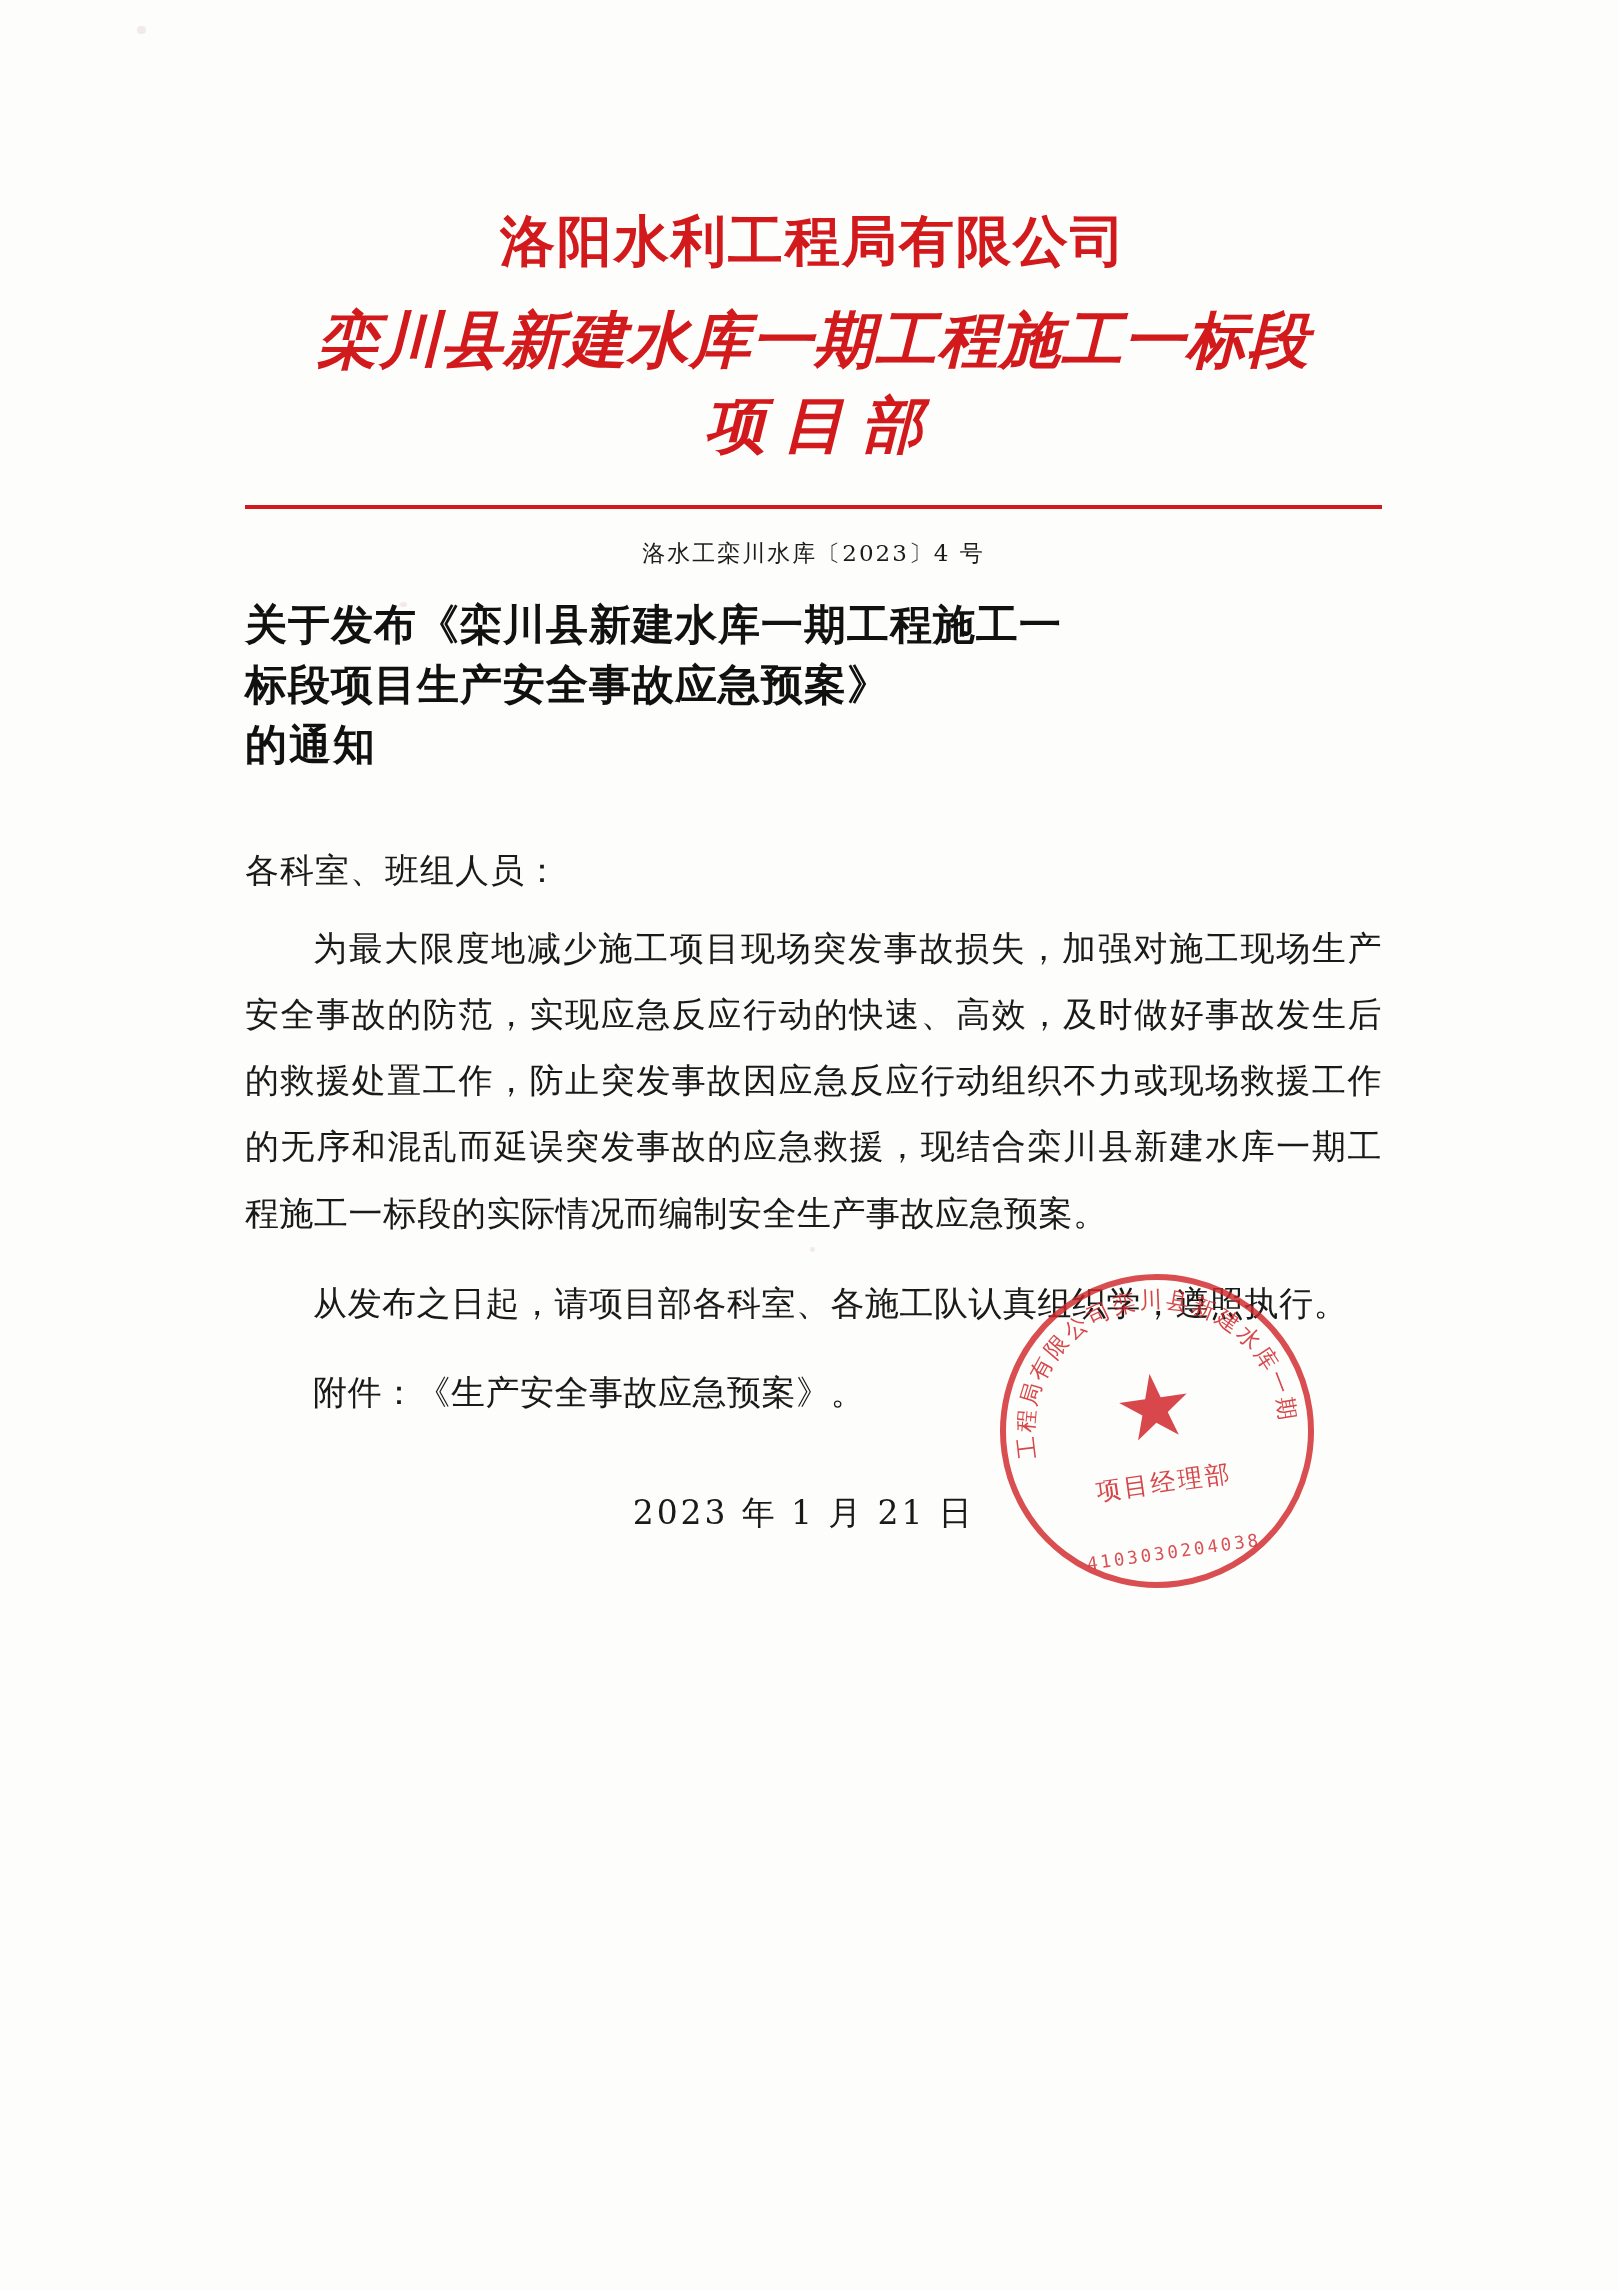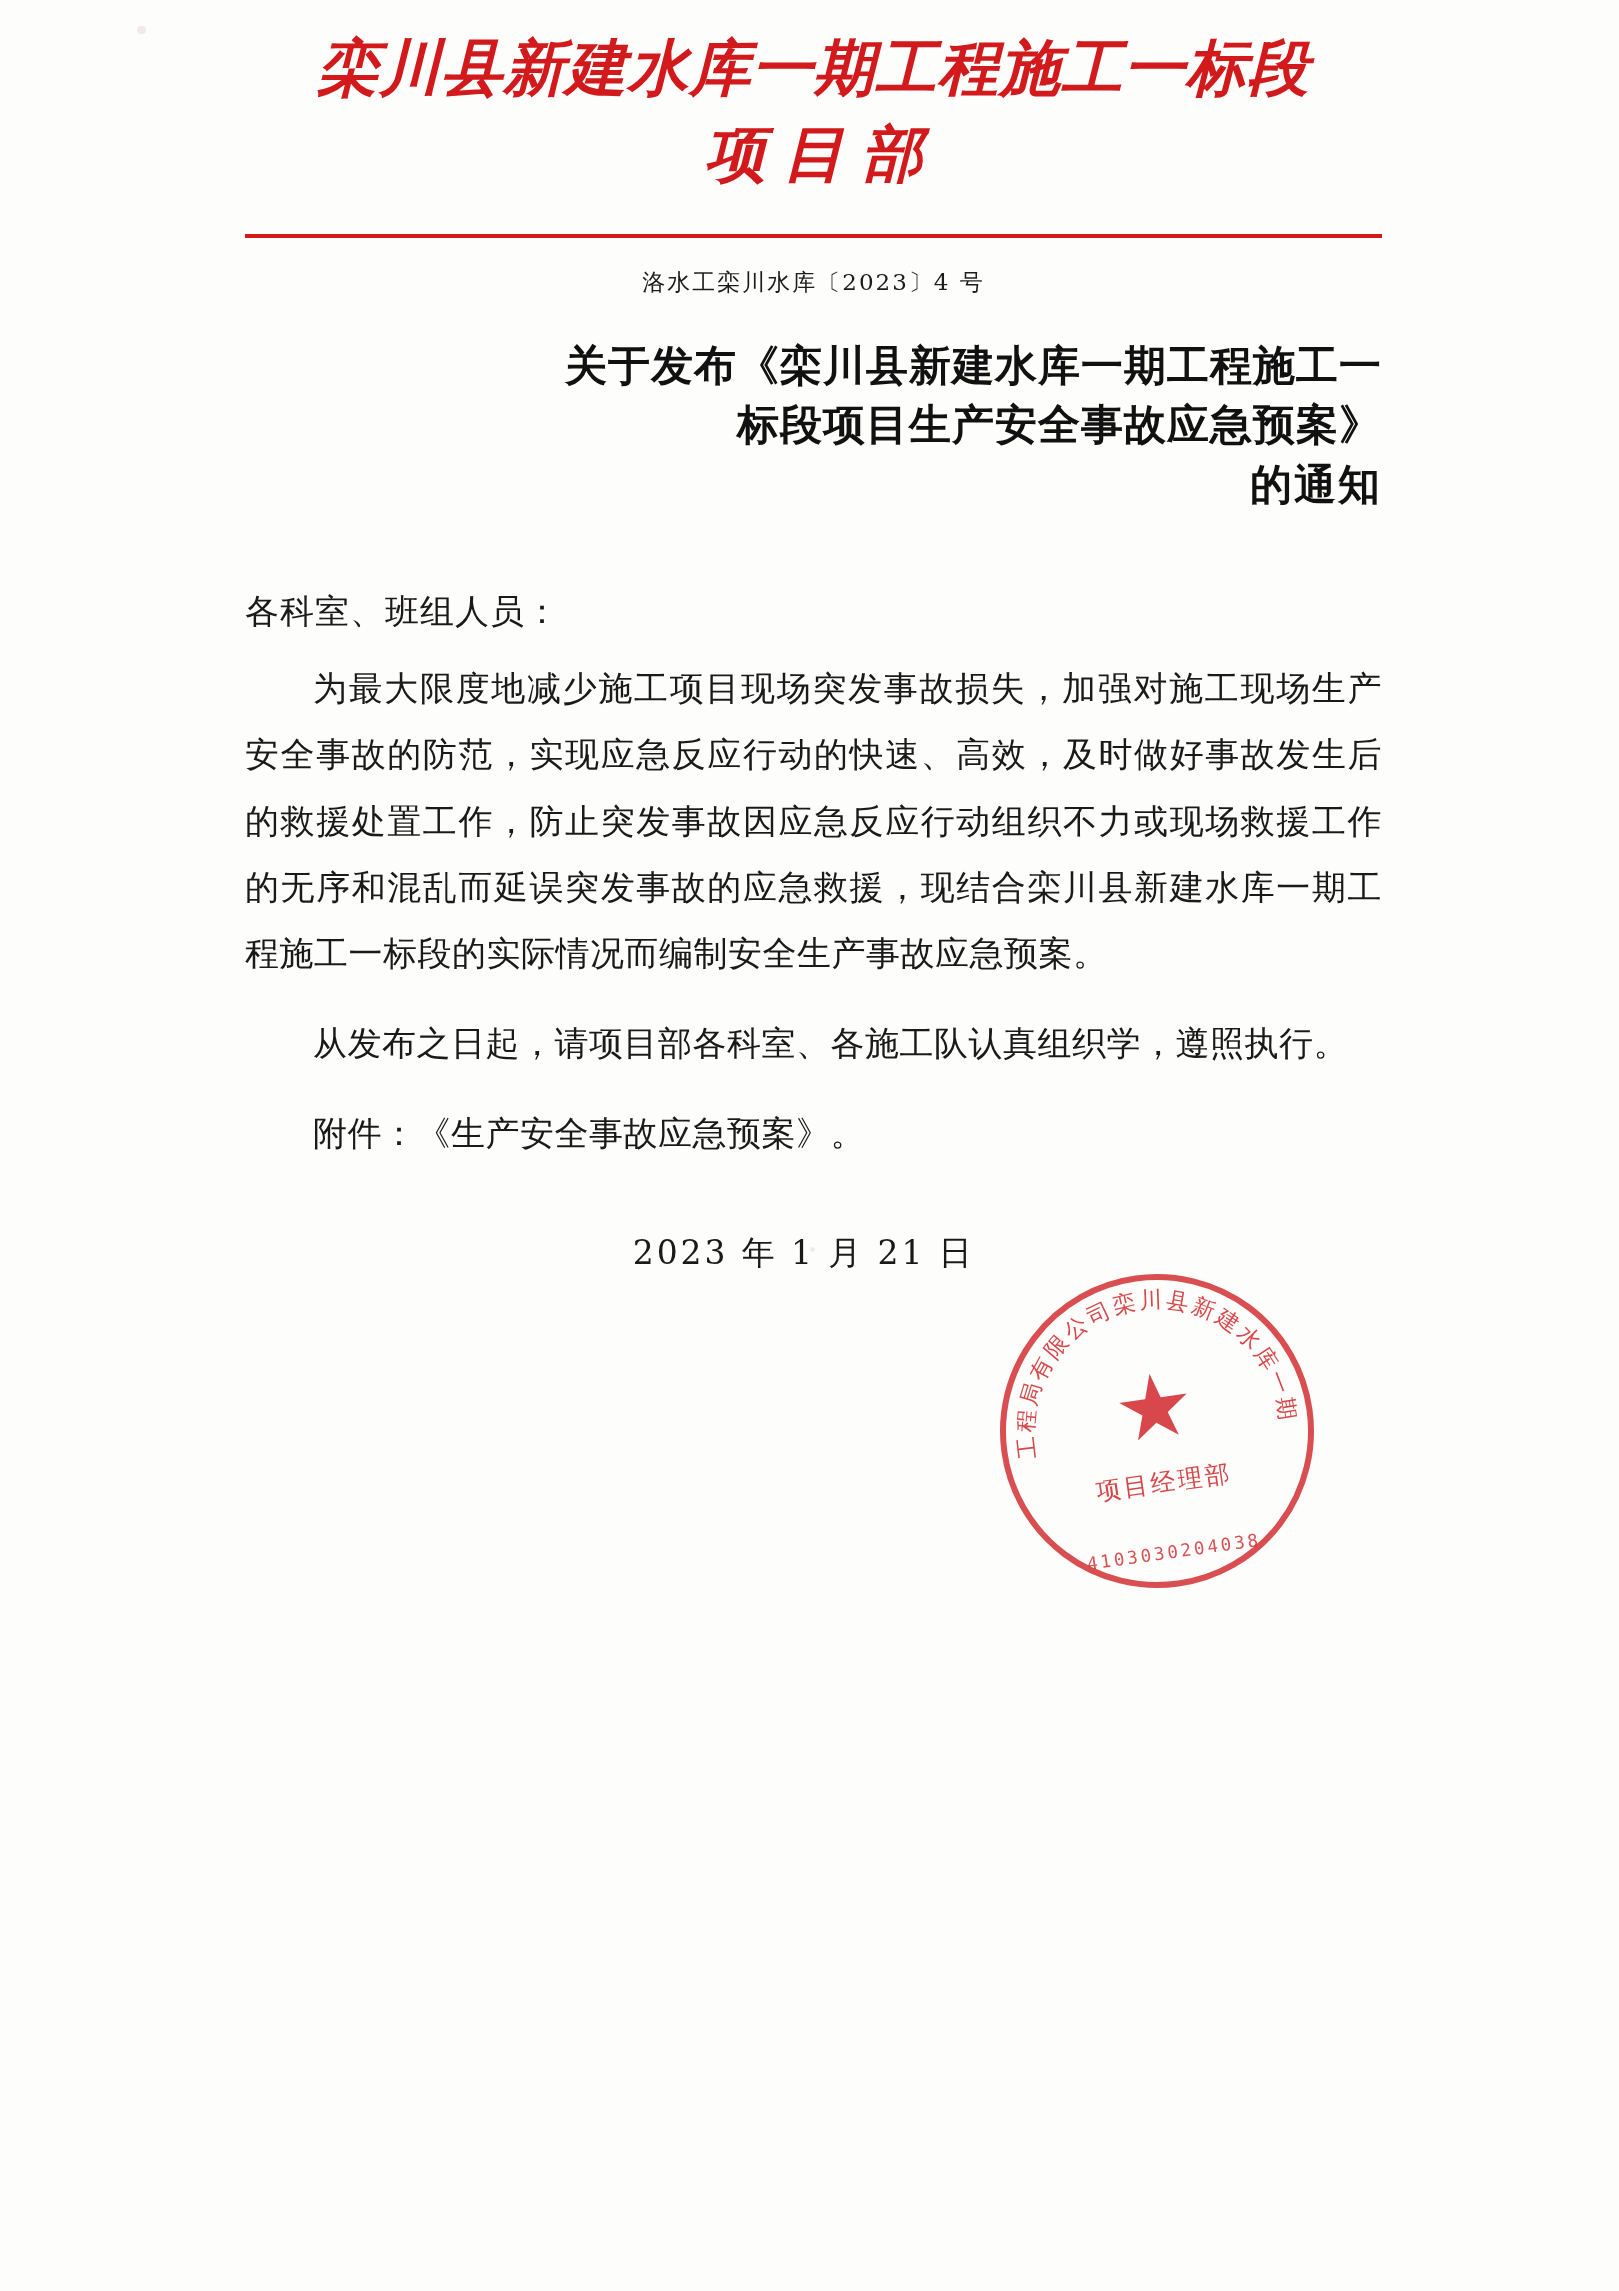--- a/index.html
+++ b/index.html
@@ -79,22 +79,22 @@
     margin-top: 29px;
     text-align: center;
     font-size: 23px;
     letter-spacing: 2px;
     color: #1c1c1c;
     font-family: "DejaVu Serif", "Liberation Serif", serif;
   }
 
   
   .doc-title {
-    margin-top: 38px;
-    text-align: right;
+    margin-top: 26px;
+    text-align: left;
     font-size: 42px;
     font-weight: bold;
     line-height: 1.42;
     color: #111111;
     font-family: "DejaVu Sans", "Liberation Sans", sans-serif;
     letter-spacing: 1px;
   }
   .doc-title .line3 { letter-spacing: 2px; }
 
   
@@ -193,20 +193,21 @@
 
 <div class="page">
 
   <div class="speckle" style="left:137px;top:25.5px;width:8.8px;height:8.8px;"></div>
   <div class="speckle" style="left:400px;top:602px;width:6.9px;height:4.9px;"></div>
   <div class="speckle" style="left:810px;top:1247px;width:4.9px;height:4.9px;"></div>
 
   <div class="doc-inner">
 
     <div class="letterhead">
+      <div class="lh-company">洛阳水利工程局有限公司</div>
       <div class="lh-project">栾川县新建水库一期工程施工一标段</div>
       <div class="lh-dept">项目部</div>
     </div>
     <div class="rule"></div>
 
     <div class="doc-number">洛水工栾川水库〔2023〕4 号</div>
 
     <div class="doc-title">
       <div class="line1">关于发布《栾川县新建水库一期工程施工一</div>
       <div class="line2">标段项目生产安全事故应急预案》</div>

